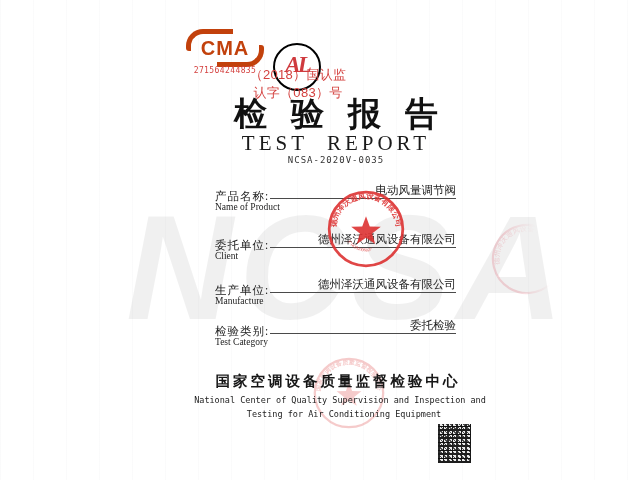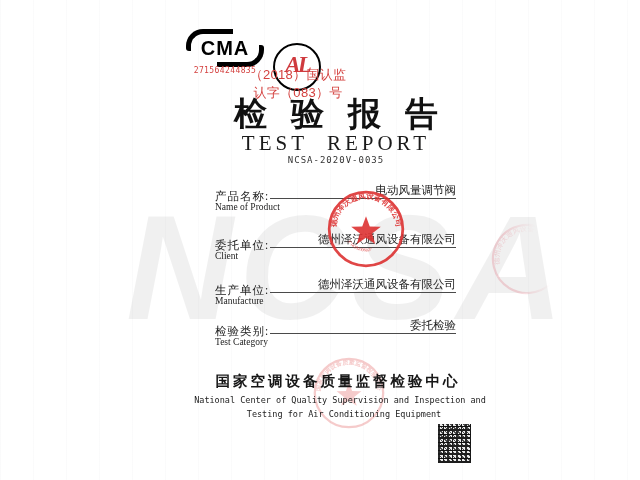--- a/index.html
+++ b/index.html
@@ -8,21 +8,21 @@
   .page::after{content:"";position:absolute;inset:0;pointer-events:none;
         background:repeating-linear-gradient(90deg,rgba(110,115,130,0.03) 0 1px,transparent 1px 33px);}
 
   
   .watermark{position:absolute;left:126px;top:192px;width:460px;height:160px;
         font-family:"Liberation Sans",sans-serif;font-style:italic;font-weight:bold;
         font-size:148px;line-height:152px;letter-spacing:6px;color:#000;opacity:0.055;
         white-space:nowrap;z-index:0;}
 
   
-  .cma{position:absolute;left:188px;top:31px;width:74px;height:34px;color:#000000;z-index:2;}
+  .cma{position:absolute;left:188px;top:31px;width:74px;height:34px;color:#c2410c;z-index:2;}
   .cma .txt{position:absolute;inset:0;text-align:center;line-height:34px;
         font-family:"Liberation Sans",sans-serif;font-weight:bold;font-size:20px;letter-spacing:1px;}
   .cma::before{content:"";position:absolute;left:-2px;top:-2px;width:42px;height:17px;
         border-top:5px solid currentColor;border-left:5px solid currentColor;border-radius:17px 0 0 3px;}
   .cma::after{content:"";position:absolute;right:-2px;bottom:-2px;width:42px;height:17px;
         border-bottom:5px solid currentColor;border-right:5px solid currentColor;border-radius:0 3px 17px 0;}
   .cma-number{position:absolute;left:184px;top:66px;width:82px;text-align:center;
         font-family:"DejaVu Sans Mono",monospace;font-size:8px;letter-spacing:0.4px;color:#d4413f;z-index:2;}
 
   .cal{position:absolute;left:273px;top:43px;width:48px;height:48px;border:2px solid #000000;

